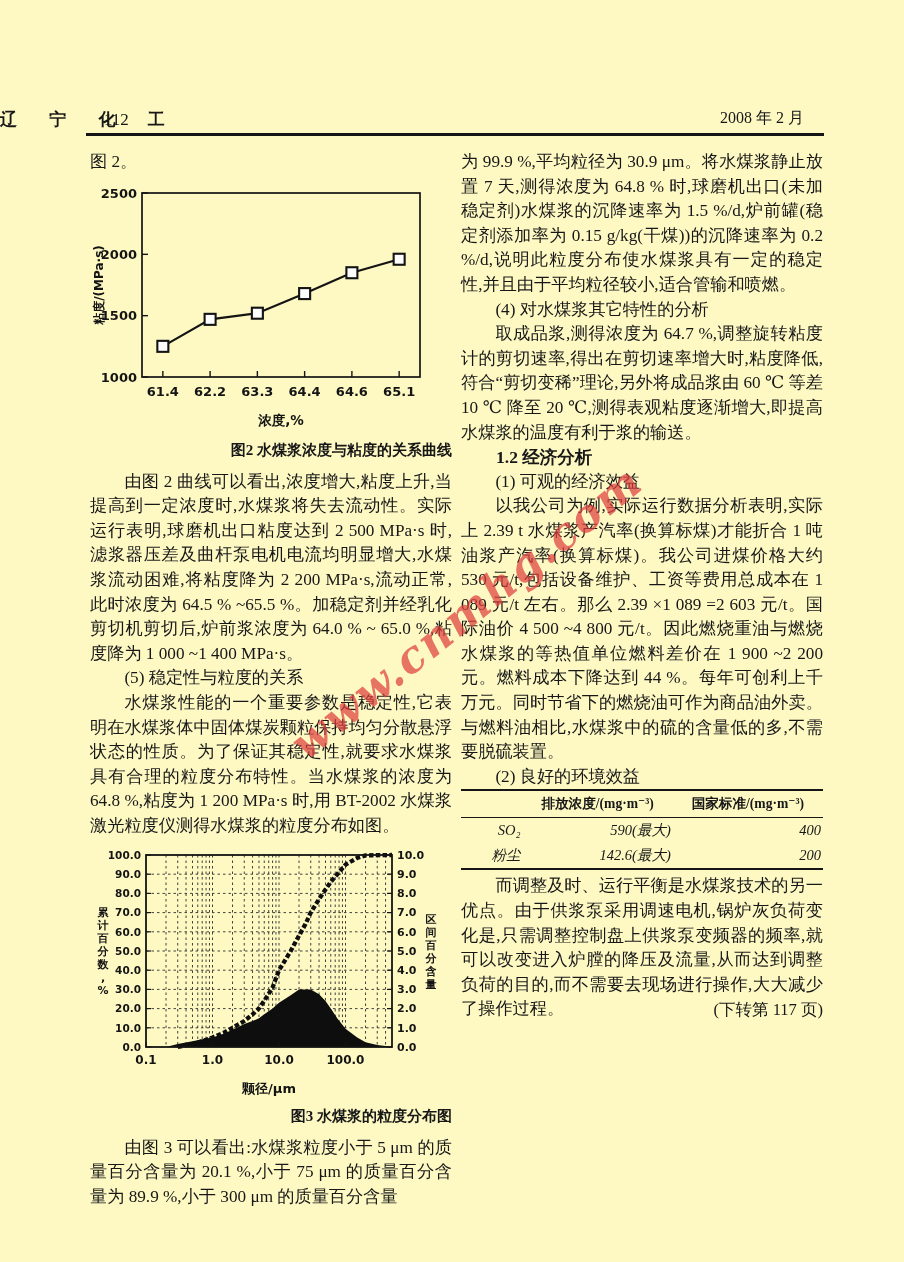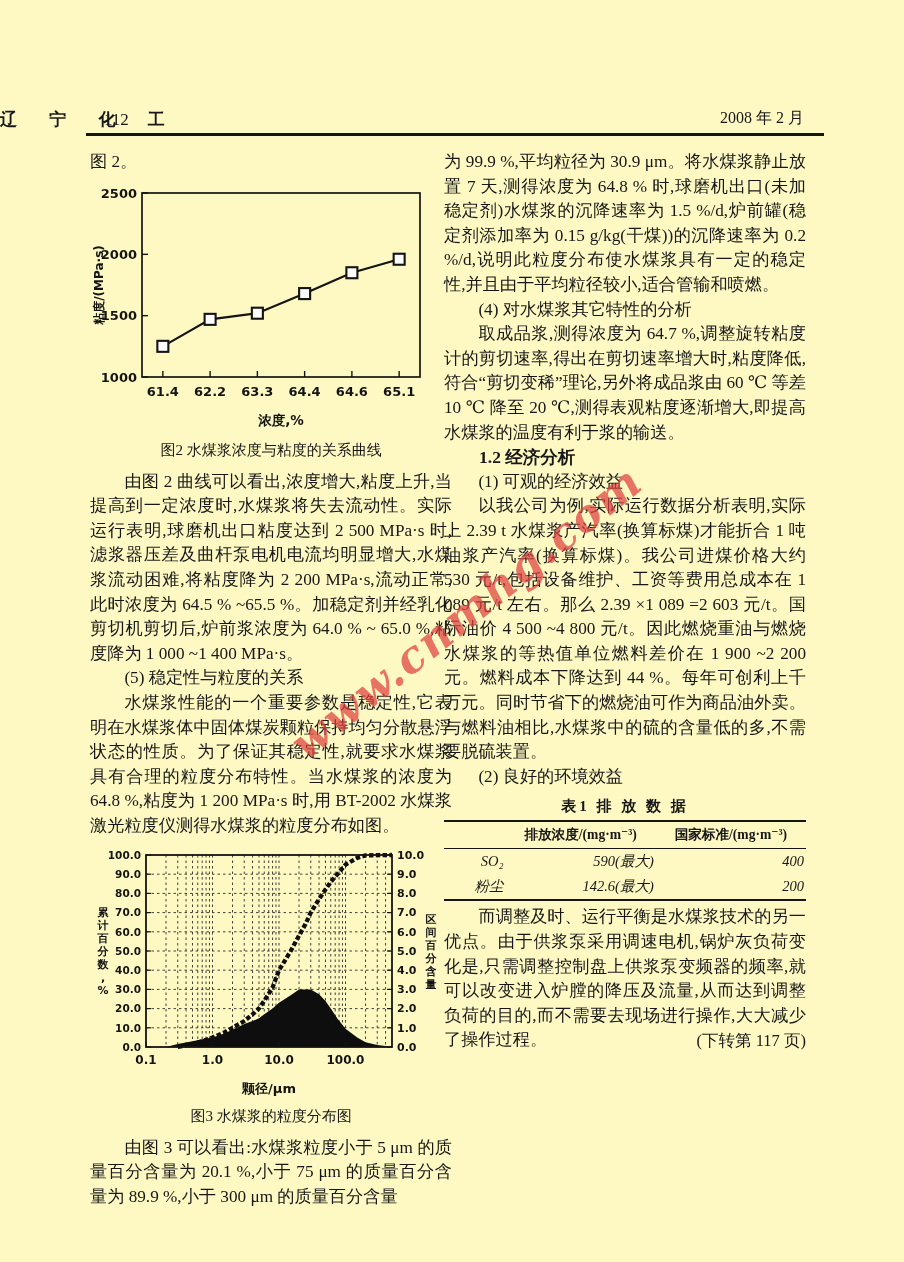--- a/index.html
+++ b/index.html
@@ -5,25 +5,25 @@
   html,body{margin:0;padding:0;background:#e9e9e6;}
   .page{position:relative;width:904px;height:1262px;background:#fef9c3;
         font-family:"Liberation Serif","DejaVu Serif",serif;color:#171717;overflow:hidden;}
   .pageno{position:absolute;left:104px;top:110px;font-size:17px;}
   .jtitle{position:absolute;left:0;right:0;top:108px;text-align:left;
           font-size:17px;font-weight:bold;letter-spacing:14px;}
   .jdate{position:absolute;right:100px;top:108px;font-size:16px;}
   .rule{position:absolute;left:86px;top:133px;width:738px;height:3px;background:#151515;}
   .col{position:absolute;top:150px;width:362px;text-align:justify;}
   .colL{left:90px;}
-  .colR{left:444px;}
+  .colR{left:461px;}
   p.body{margin:0;font-size:17.2px;line-height:24.6px;text-indent:2em;}
   p.noindent{text-indent:0;}
   p.h12{font-weight:bold;font-size:17.5px;}
-  p.caption{margin:4px 0 10px;text-align:center;font-weight:normal;font-size:15px;text-indent:0;}
+  p.caption{margin:4px 0 10px;text-align:right;font-weight:bold;font-size:15px;text-indent:0;}
   .fig{margin:6px 0 0;}
   .tcaption{margin:8px 0 4px;text-align:center;font-weight:bold;font-size:15px;letter-spacing:3px;}
   table.t1{width:100%;border-collapse:collapse;border-top:2.5px solid #151515;
            border-bottom:2.5px solid #151515;font-size:14.5px;margin-bottom:4px;}
   .t1 th{border-bottom:1.6px solid #151515;font-weight:bold;padding:4px 2px;
          font-size:13.6px;text-align:center;white-space:nowrap;}
   .t1 td{padding:3px 2px;text-align:right;font-style:italic;}
   .t1 th:first-child,.t1 td:first-child{width:17%;}
   .lastwrap{position:relative;}
   .cont{position:absolute;right:0;bottom:1px;font-size:16.5px;}
@@ -196,21 +196,20 @@
   </div>
 
   <div class="col colR">
     <p class="body noindent">为 99.9 %,平均粒径为 30.9 μm。将水煤浆静止放置 7 天,测得浓度为 64.8 % 时,球磨机出口(未加稳定剂)水煤浆的沉降速率为 1.5 %/d,炉前罐(稳定剂添加率为 0.15 g/kg(干煤))的沉降速率为 0.2 %/d,说明此粒度分布使水煤浆具有一定的稳定性,并且由于平均粒径较小,适合管输和喷燃。</p>
     <p class="body">(4) 对水煤浆其它特性的分析</p>
     <p class="body">取成品浆,测得浓度为 64.7 %,调整旋转粘度计的剪切速率,得出在剪切速率增大时,粘度降低,符合“剪切变稀”理论,另外将成品浆由 60 ℃ 等差 10 ℃ 降至 20 ℃,测得表观粘度逐渐增大,即提高水煤浆的温度有利于浆的输送。</p>
     <p class="body h12">1.2  经济分析</p>
     <p class="body">(1) 可观的经济效益</p>
     <p class="body">以我公司为例,实际运行数据分析表明,实际上 2.39 t 水煤浆产汽率(换算标煤)才能折合 1 吨油浆产汽率(换算标煤)。我公司进煤价格大约 530 元/t,包括设备维护、工资等费用总成本在 1 089 元/t 左右。那么 2.39 ×1 089 =2 603 元/t。国际油价 4 500 ~4 800 元/t。因此燃烧重油与燃烧水煤浆的等热值单位燃料差价在 1 900 ~2 200 元。燃料成本下降达到 44 %。每年可创利上千万元。同时节省下的燃烧油可作为商品油外卖。与燃料油相比,水煤浆中的硫的含量低的多,不需要脱硫装置。</p>
     <p class="body">(2) 良好的环境效益</p>
-    <p class="tcaption">表1  排 放 数 据</p>
     <table class="t1">
       <thead>
         <tr>
           <th></th>
           <th>排放浓度/(mg·m⁻³)</th>
           <th>国家标准/(mg·m⁻³)</th>
         </tr>
       </thead>
       <tbody>
         <tr>

